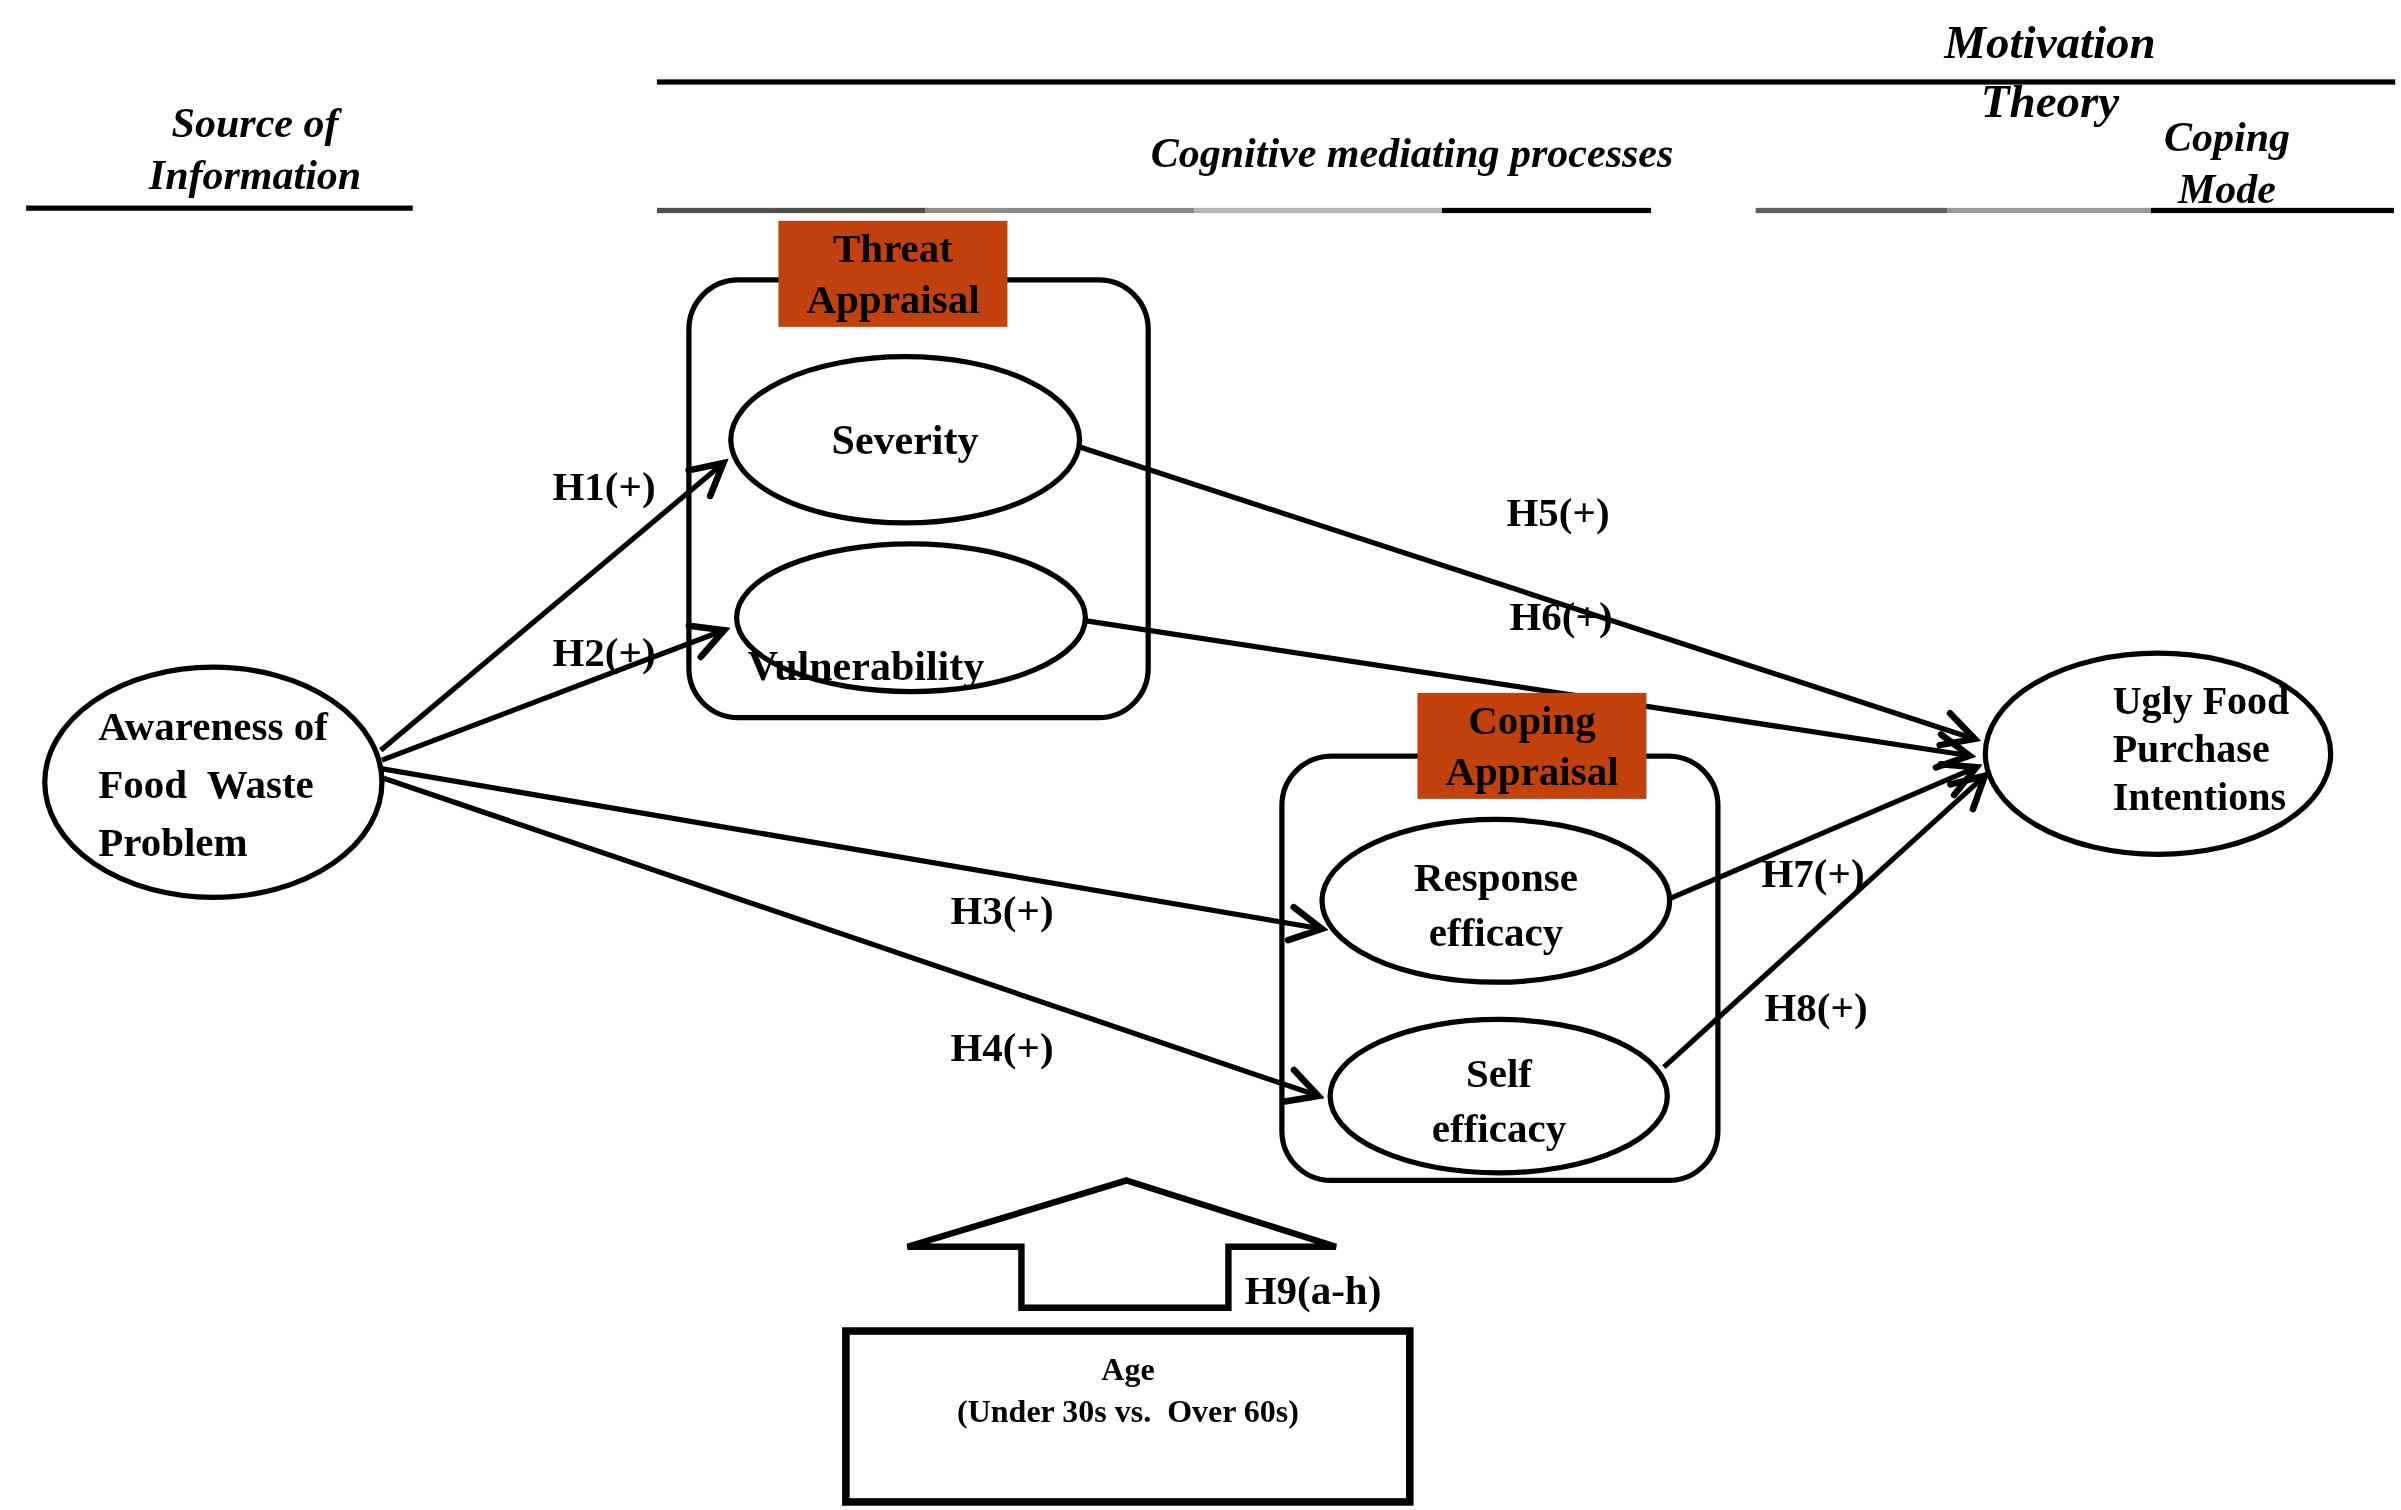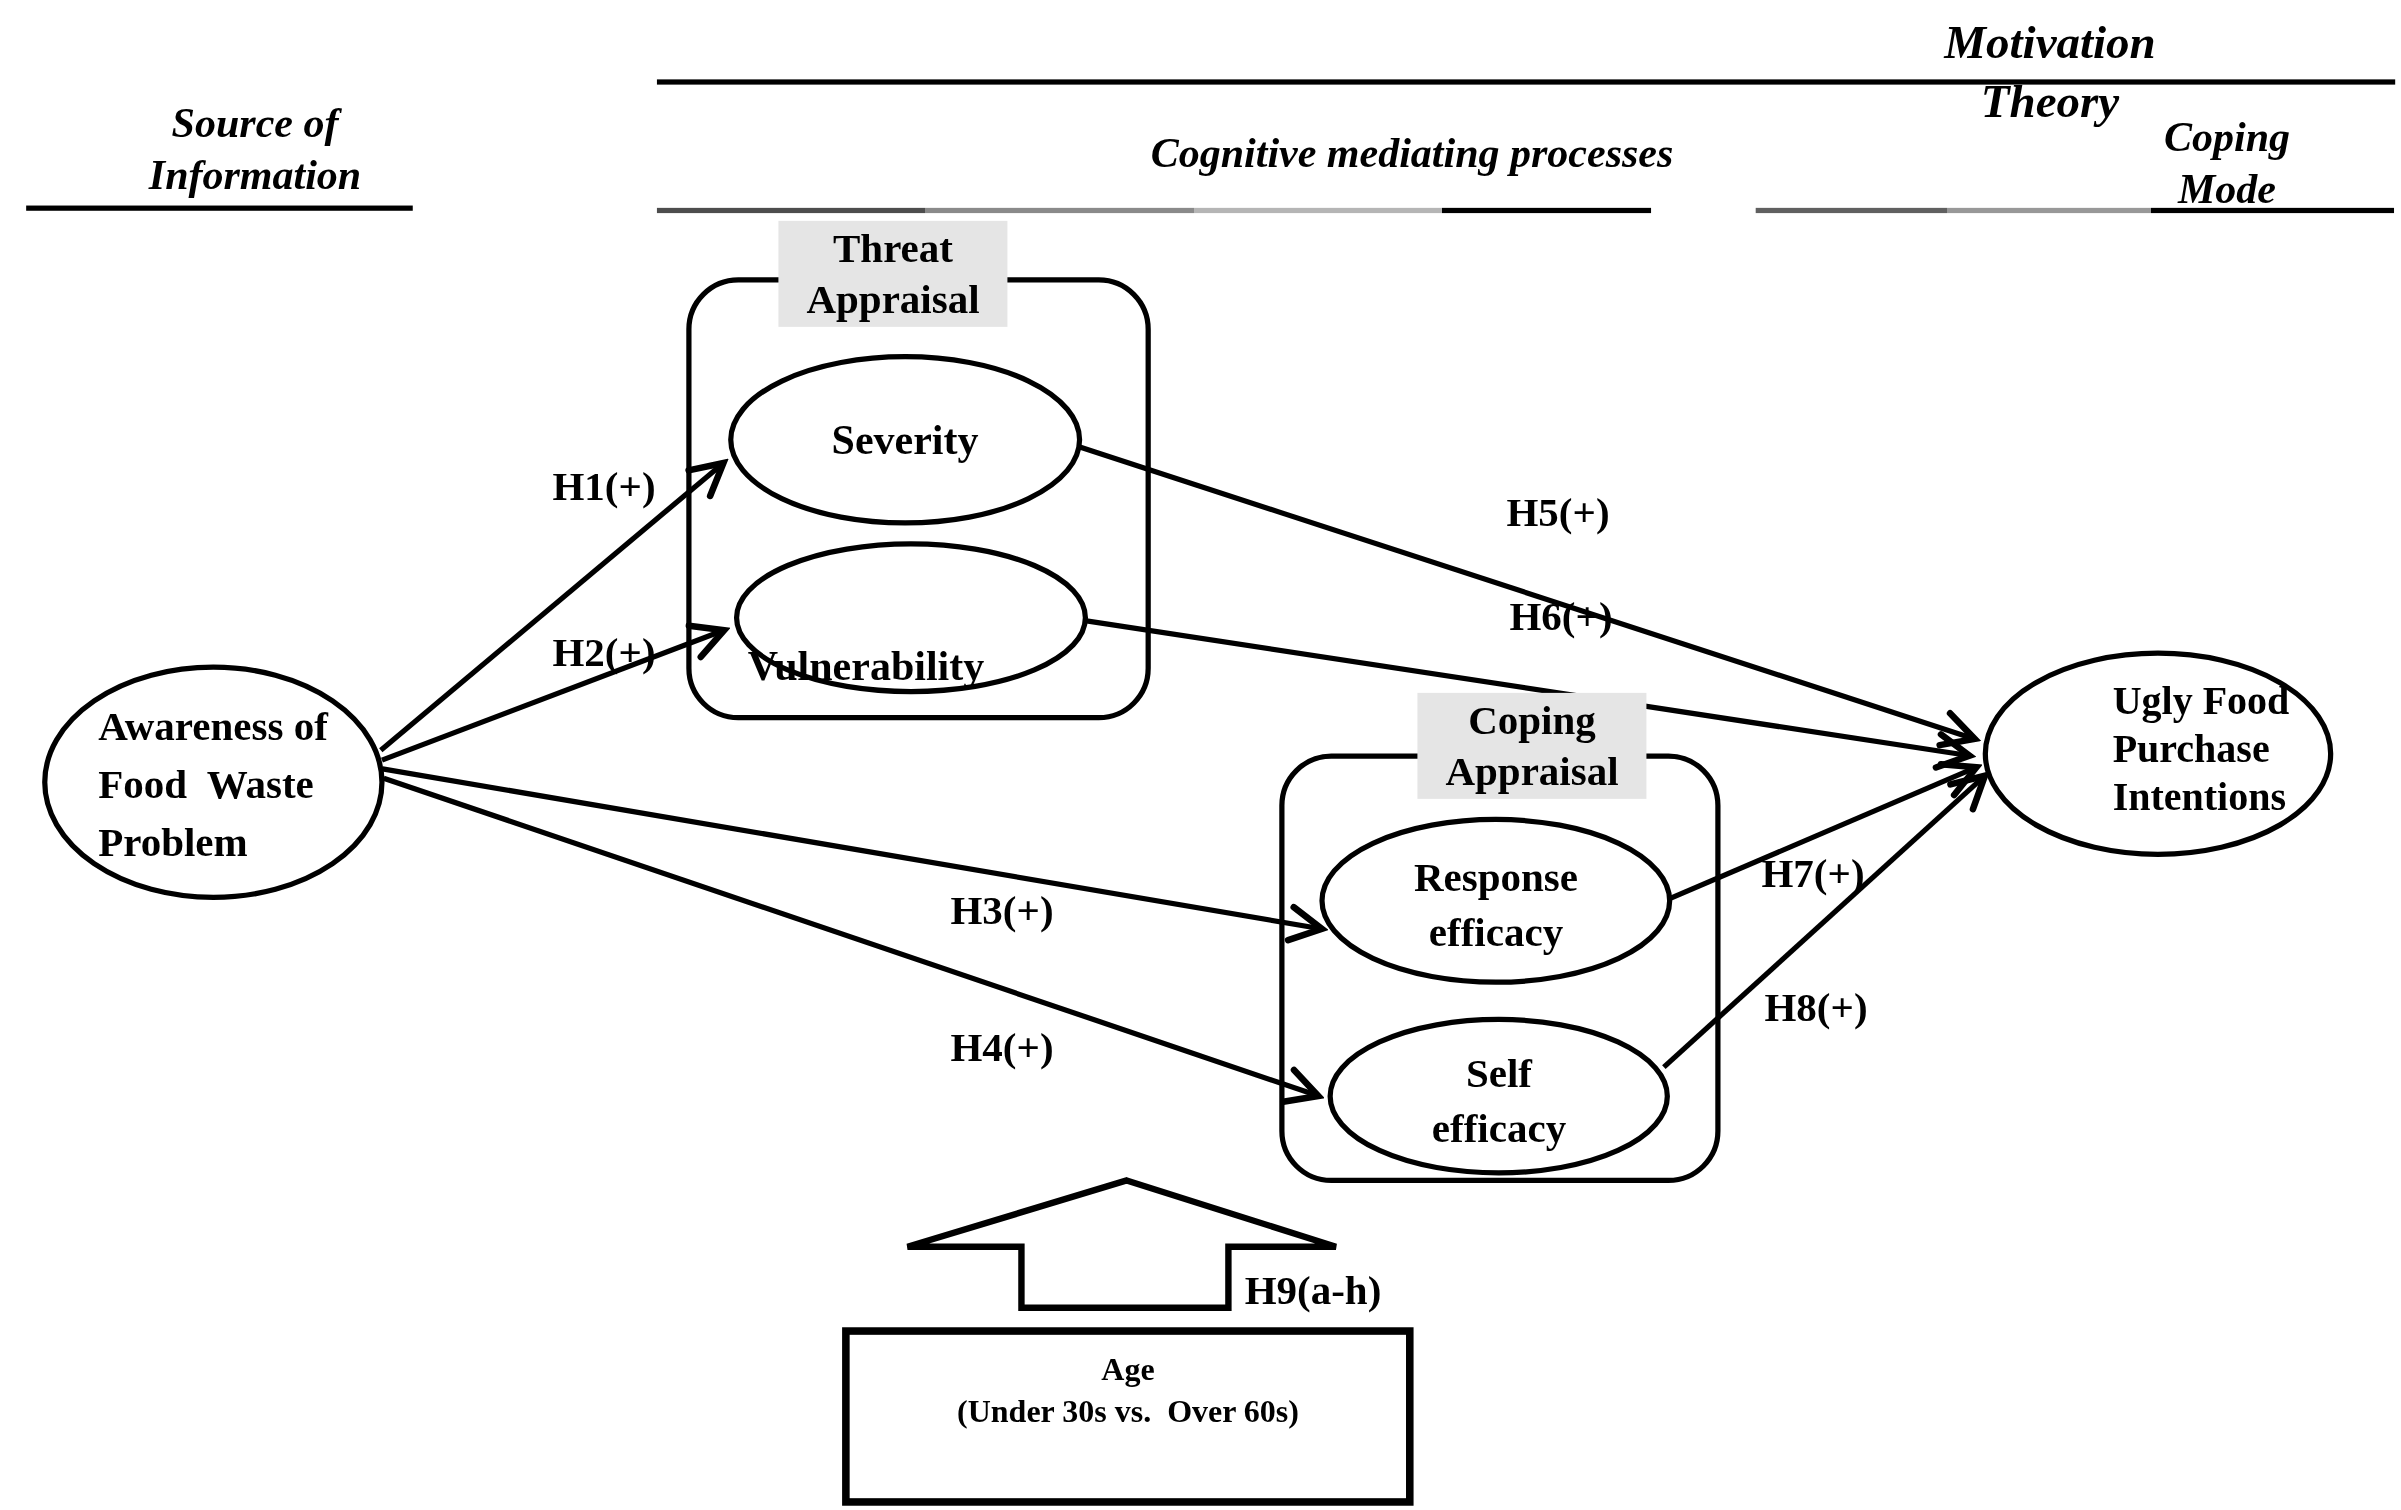--- a/index.html
+++ b/index.html
@@ -16,21 +16,21 @@
     position:absolute;
     transform:translate(-50%,-50%);
     font-weight:bold;
     text-align:center;
     white-space:pre-wrap;
     line-height:1.24;
     color:#000;
   }
   .ital{font-style:italic;}
   .left{text-align:left;}
-  .mask{background:#e5e5e5;padding:2.3px 28px;text-align:center;}
+  .mask{background:#c2410c;padding:2.3px 28px;text-align:center;}
   .f80{font-size:47px;}
   .f72{font-size:42px;}
   .f70{font-size:41px;}
   .f68{font-size:40px;}
   .f66{font-size:32px;line-height:1.32;}
   .tight{line-height:1.42;}
   .snug{line-height:1.35;text-align:center;}
   .close{line-height:1.2;}
 </style>
 </head>

